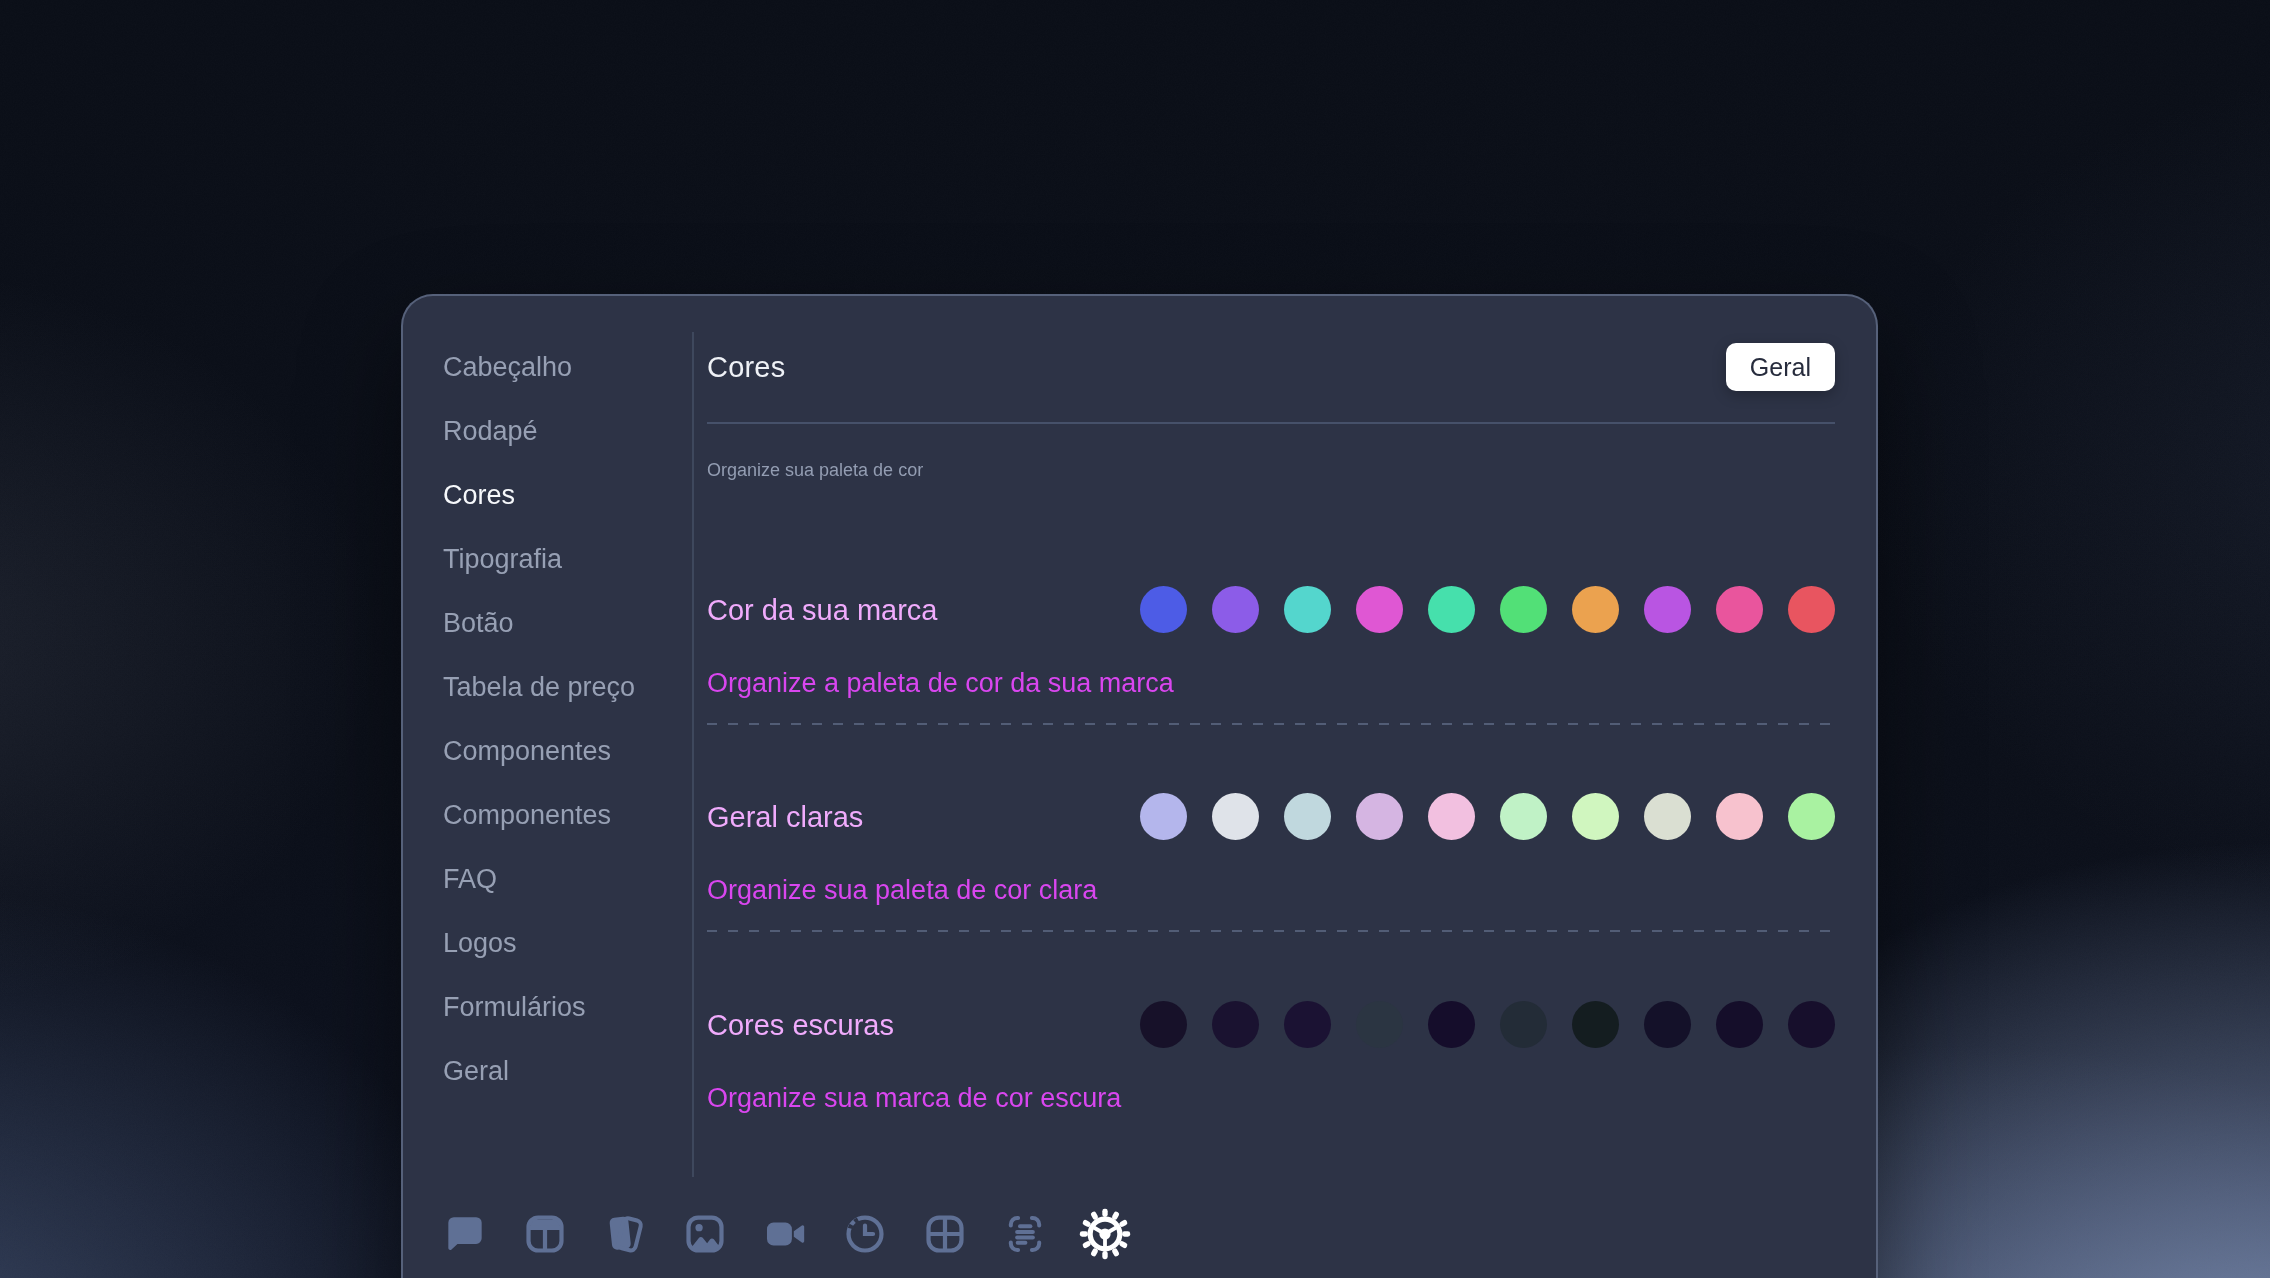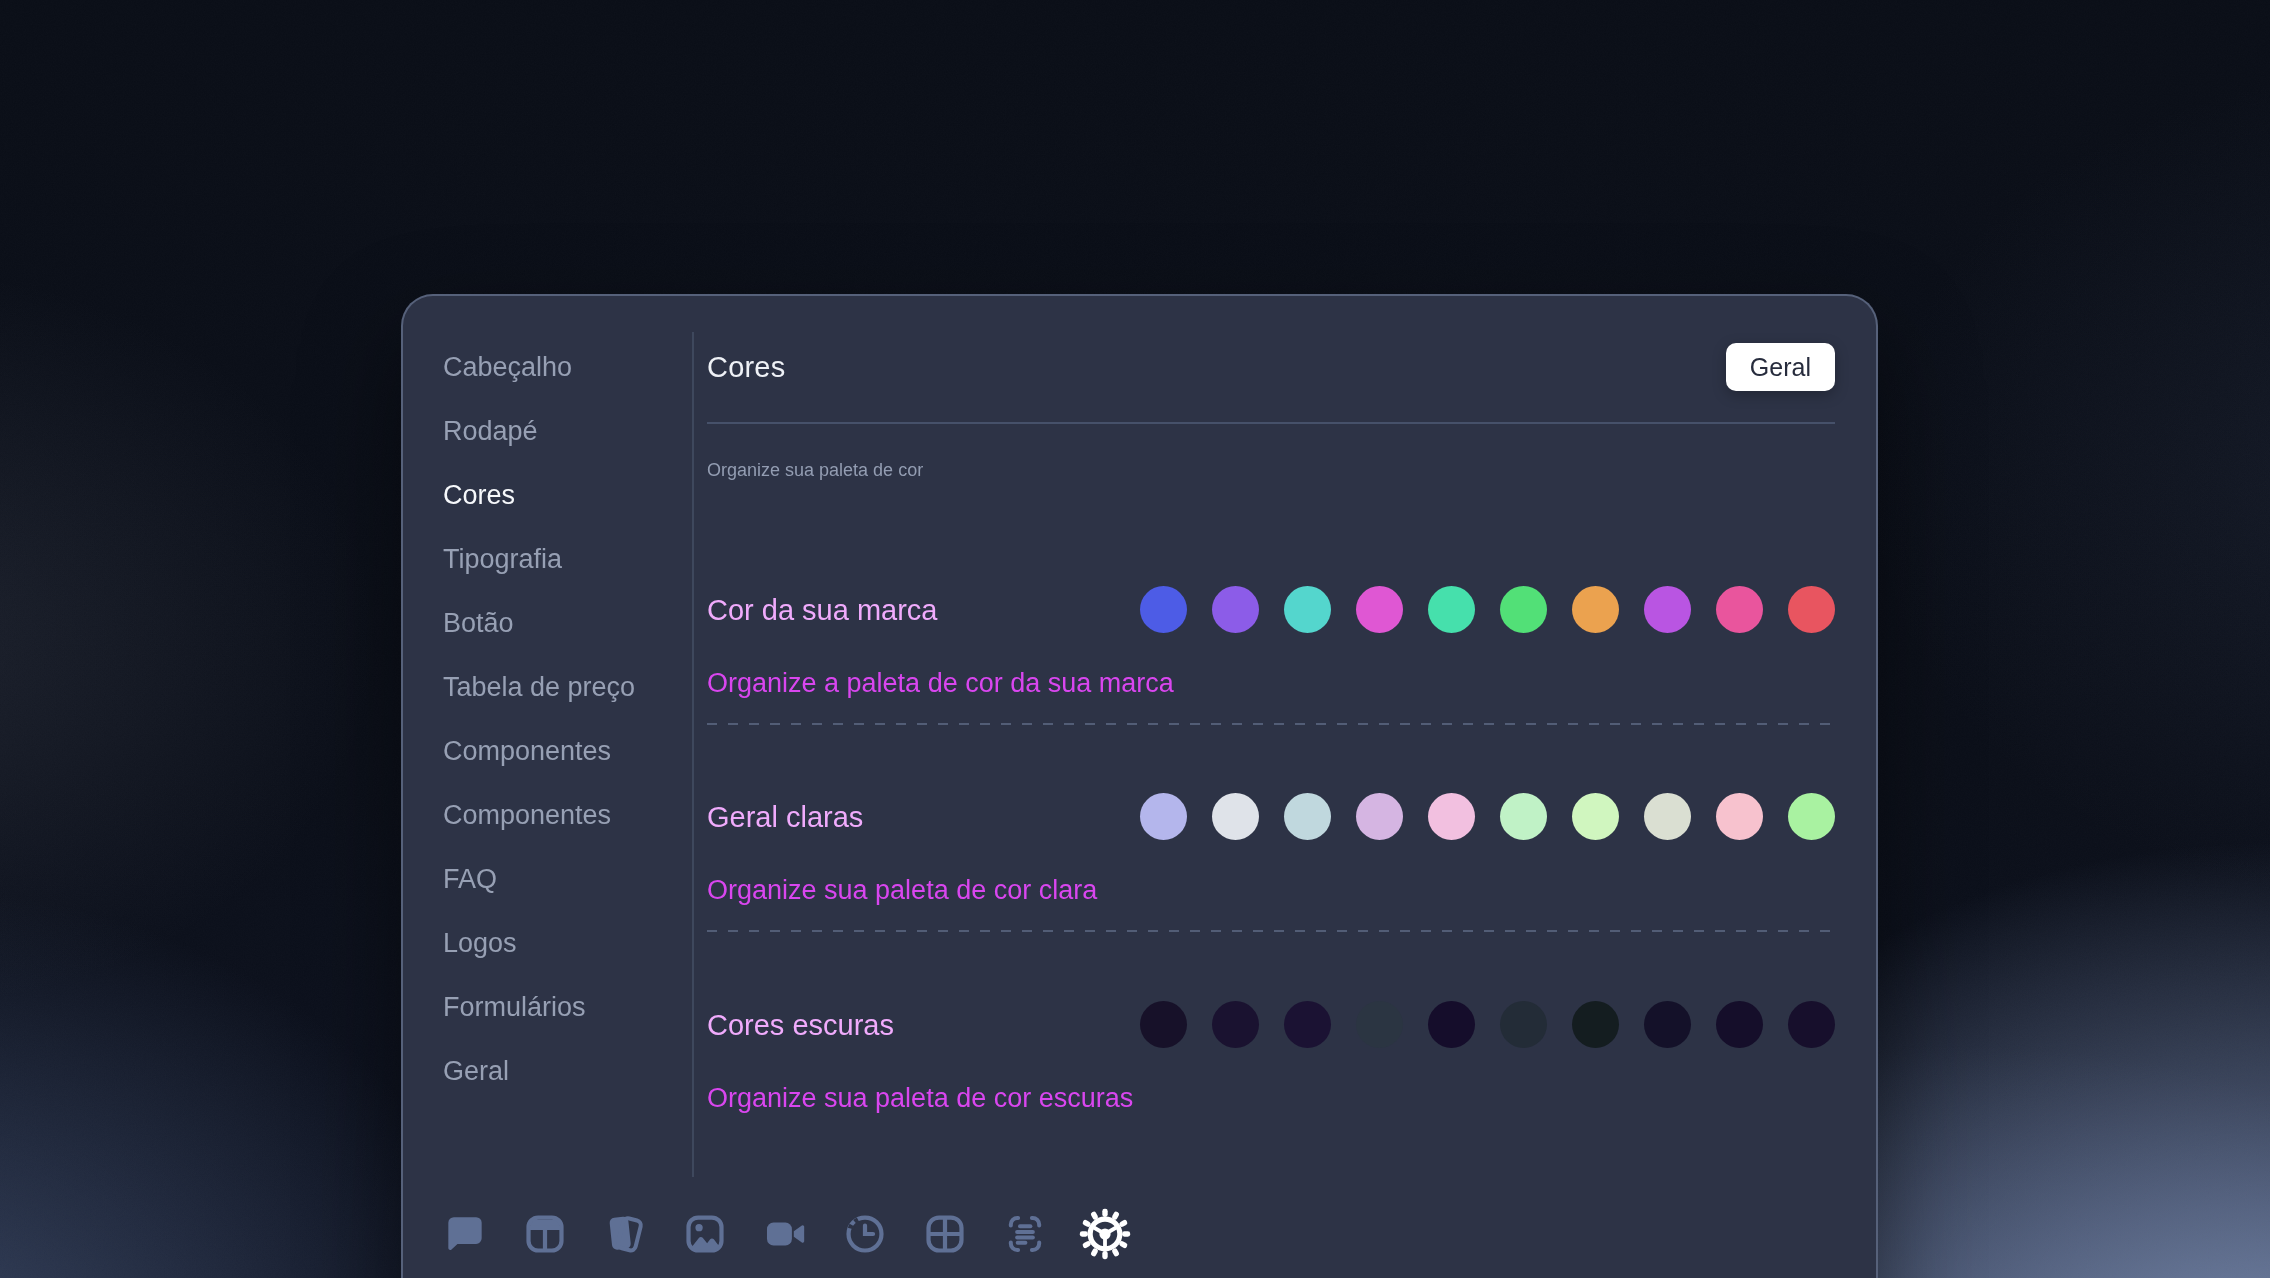--- a/index.html
+++ b/index.html
@@ -132,21 +132,21 @@
                 <span class="swatch" style="background: rgb(26, 18, 48);"></span>
                 <span class="swatch" style="background: rgb(27, 18, 51);"></span>
                 <span class="swatch" style="background: rgb(43, 53, 66);"></span>
                 <span class="swatch" style="background: rgb(21, 13, 43);"></span>
                 <span class="swatch" style="background: rgb(35, 44, 55);"></span>
                 <span class="swatch" style="background: rgb(20, 29, 32);"></span>
                 <span class="swatch" style="background: rgb(20, 17, 41);"></span>
                 <span class="swatch" style="background: rgb(21, 14, 42);"></span>
                 <span class="swatch" style="background: rgb(23, 15, 44);"></span>
               </div></div>
-            <div class="sec-desc">Organize sua paleta de cor escuras</div>
+            <div class="sec-desc">Organize sua marca de cor escura</div>
           </div>
         </div>
     </div>
 
     <div class="toolbar" id="toolbar">
         <div class="tool">
           <svg viewBox="0 0 24 24">
             <path fill="currentColor" d="M17.8 3.2H6.2A2.9 2.9 0 0 0 3.3 6.1v13.2c0 .86 1.02 1.32 1.66.74l3.12-2.86h9.72a2.9 2.9 0 0 0 2.9-2.9V6.1a2.9 2.9 0 0 0-2.9-2.9z"></path>
           </svg>
         </div>

